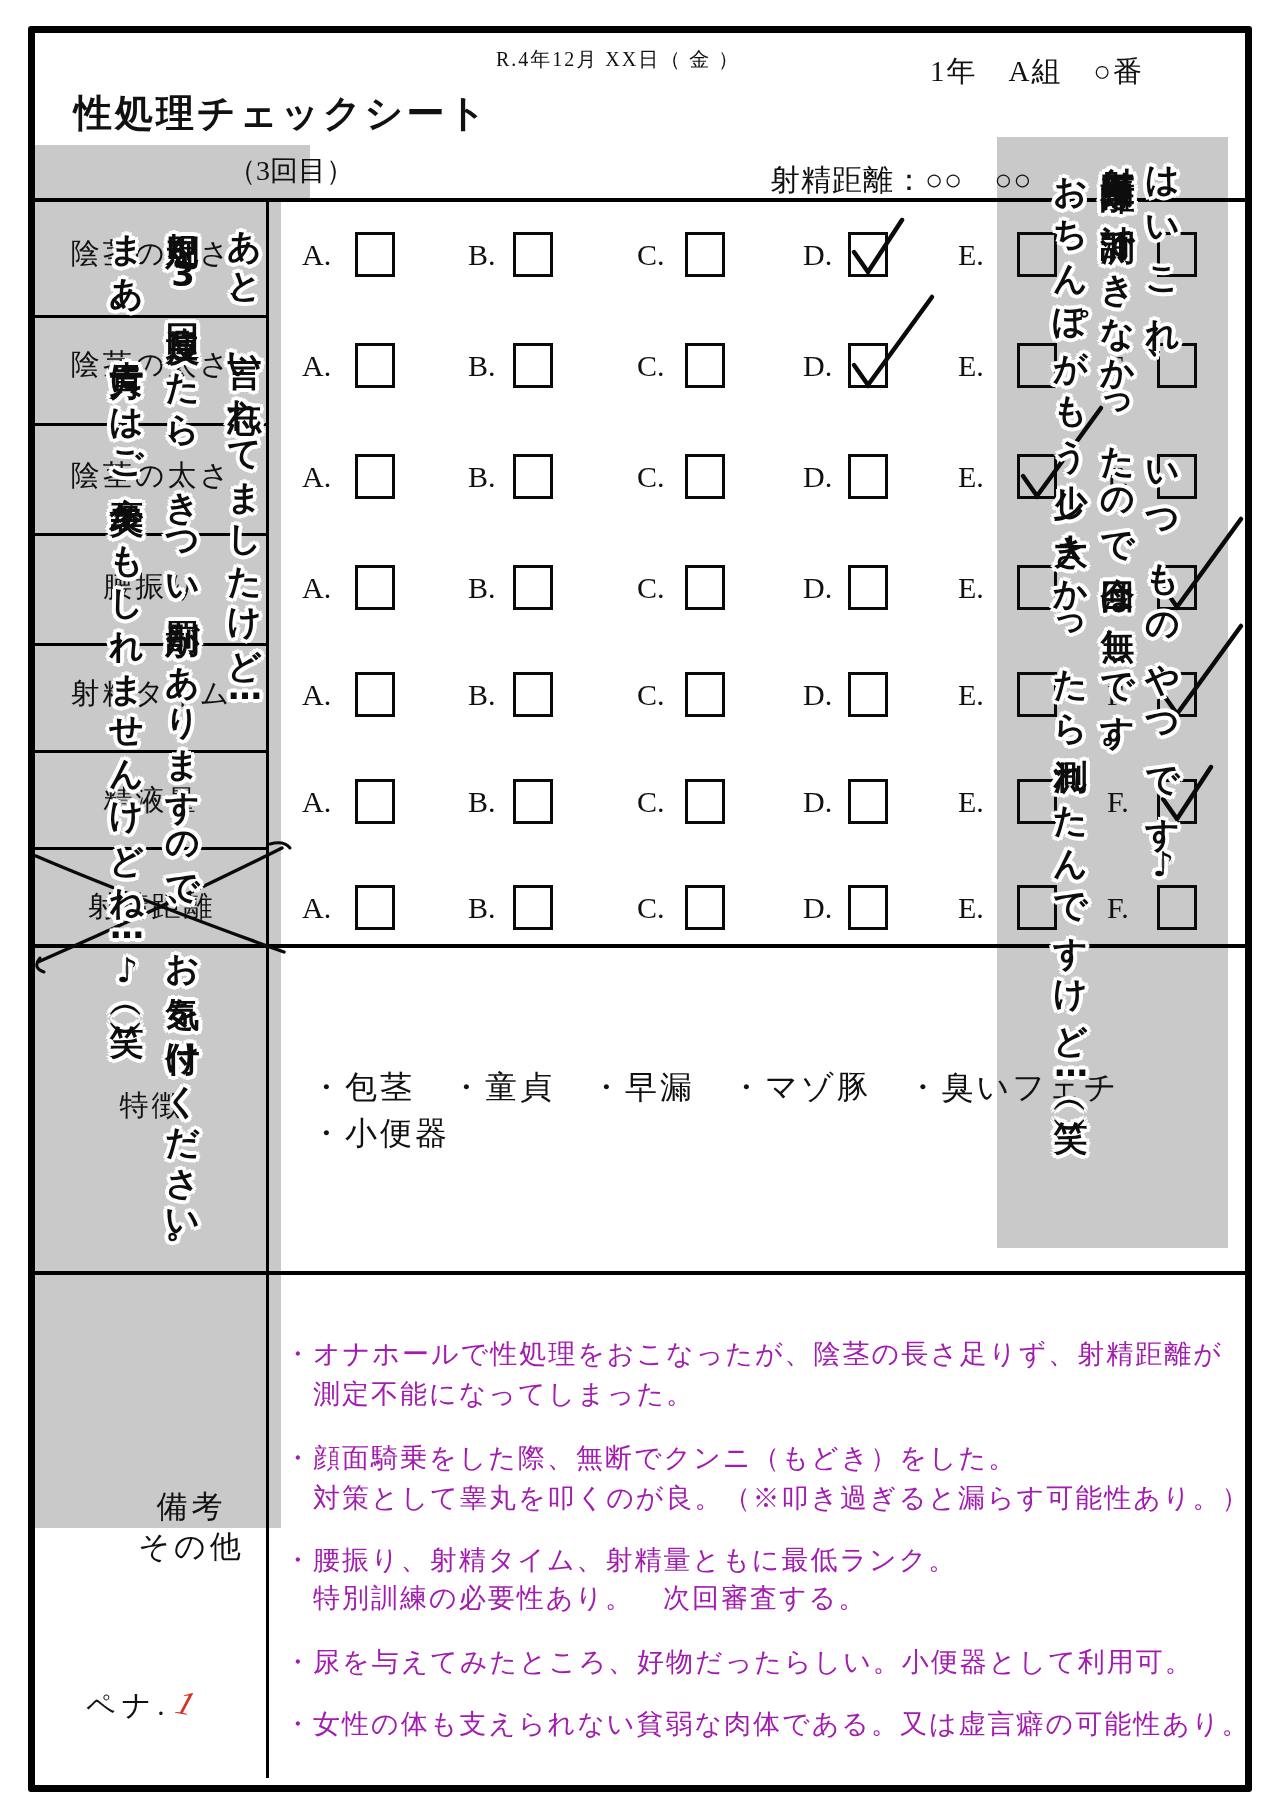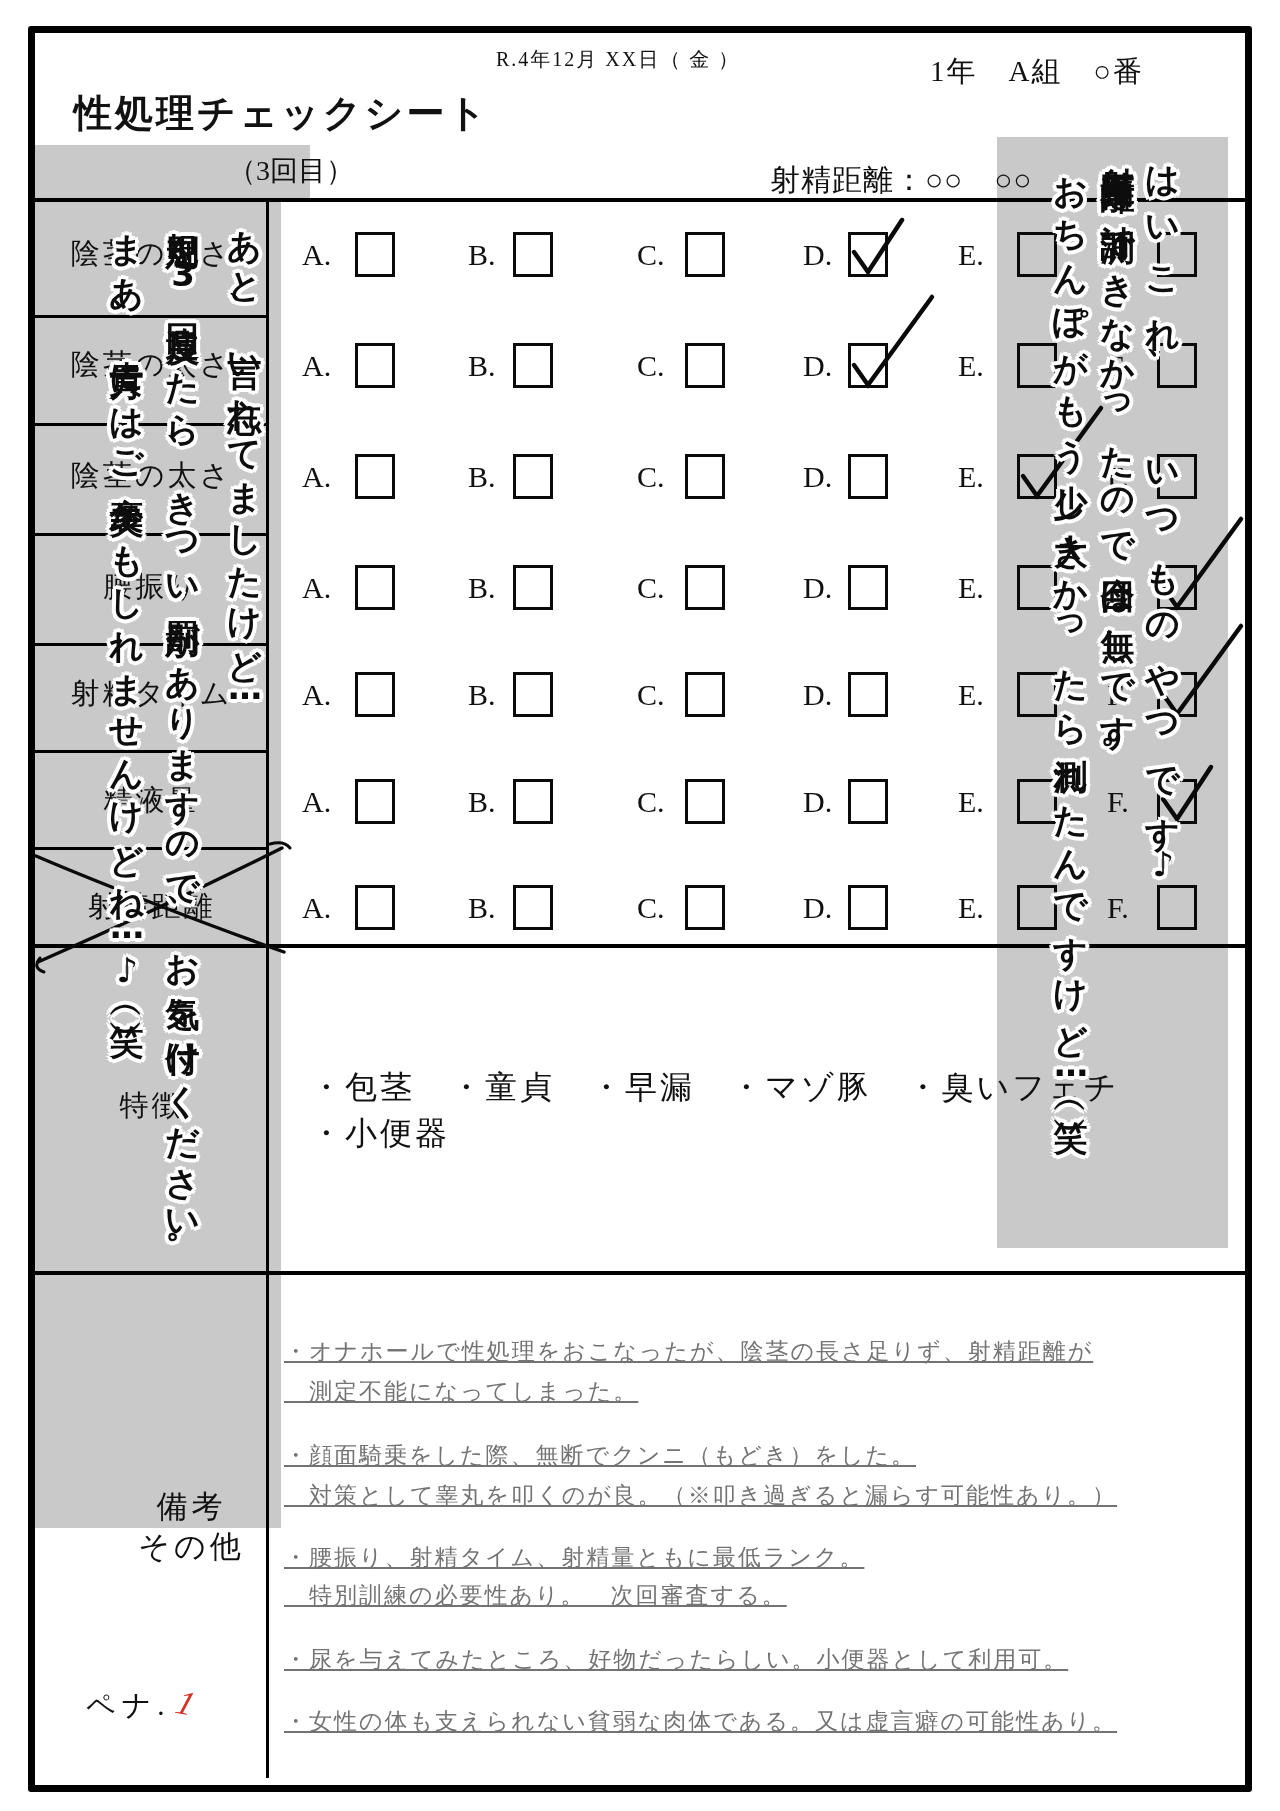--- a/index.html
+++ b/index.html
@@ -25,21 +25,21 @@
   .title{left:74px;top:88px;font-size:38px;font-weight:600;letter-spacing:3px;}
   .round{left:216px;top:152px;font-size:28px;z-index:3;margin-left:12px;}
   .handler{left:770px;top:160px;font-size:30px;letter-spacing:1px;z-index:3;}
   
   .row-label{left:36px;width:231px;text-align:center;font-size:29px;letter-spacing:3px;z-index:3;white-space:nowrap;}
   .opt-letter{position:absolute;font-size:30px;line-height:46px;z-index:3;}
   .cb-box{position:absolute;width:40px;height:45px;border:3px solid #0a0a0a;box-sizing:border-box;z-index:3;background:transparent;}
   .check{position:absolute;width:100px;height:110px;z-index:4;overflow:visible;pointer-events:none;}
   .cross{left:26px;top:834px;width:268px;height:140px;z-index:4;overflow:visible;pointer-events:none;}
   .feat{z-index:3;font-size:32px;letter-spacing:3px;white-space:pre;}
-  .note{z-index:3;font-size:23px;letter-spacing:2px;white-space:pre;color:#737373;text-decoration:underline;}
+  .note{z-index:3;font-size:27px;letter-spacing:2px;white-space:pre;color:#a21caf;}
   .biko{left:36px;width:231px;text-align:center;font-size:31px;letter-spacing:4px;z-index:3;padding-left:40px;}
   .pena{left:86px;top:1685px;font-size:29px;letter-spacing:6px;z-index:3;}
   .pena-num{display:inline-block;transform:rotate(10deg) skewX(-8deg);font-size:34px;font-style:italic;margin-left:6px;}
   
   .vtext{position:absolute;writing-mode:vertical-rl;text-orientation:upright;z-index:5;
          font-family:"DejaVu Sans","Liberation Sans",sans-serif;font-weight:800;font-size:34px;
          letter-spacing:4px;line-height:1;color:#0d0d0d;white-space:pre;
          text-shadow:-3px -3px 0 #fff,3px -3px 0 #fff,-3px 3px 0 #fff,3px 3px 0 #fff,
                      0 -4px 0 #fff,0 4px 0 #fff,-4px 0 0 #fff,4px 0 0 #fff;}
   .vL1{left:228px;top:206px;letter-spacing:3px;}

